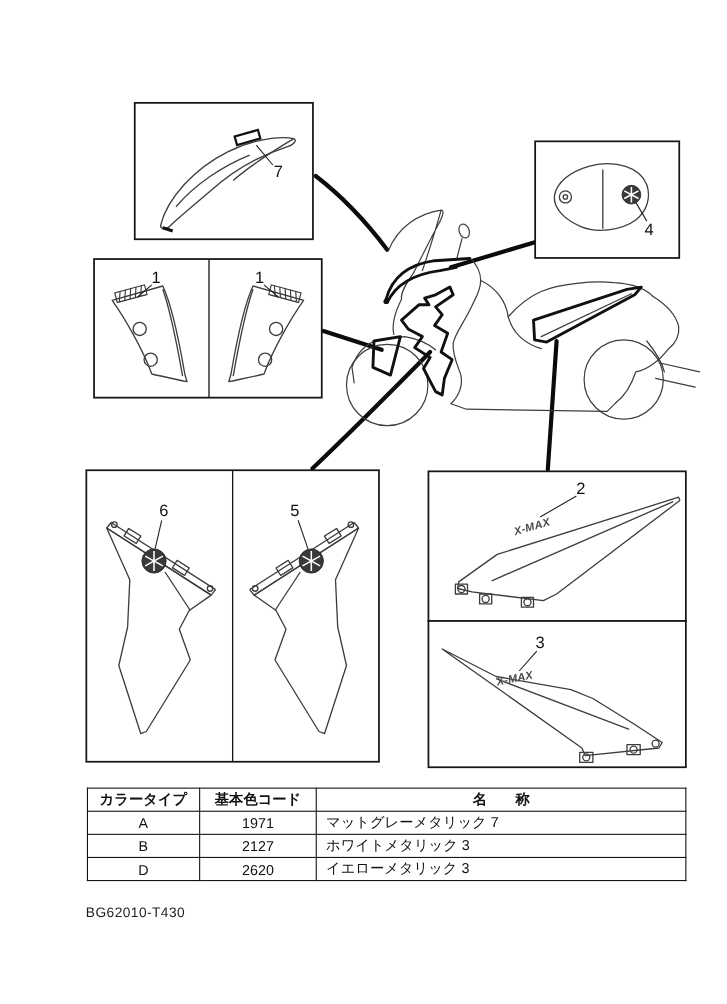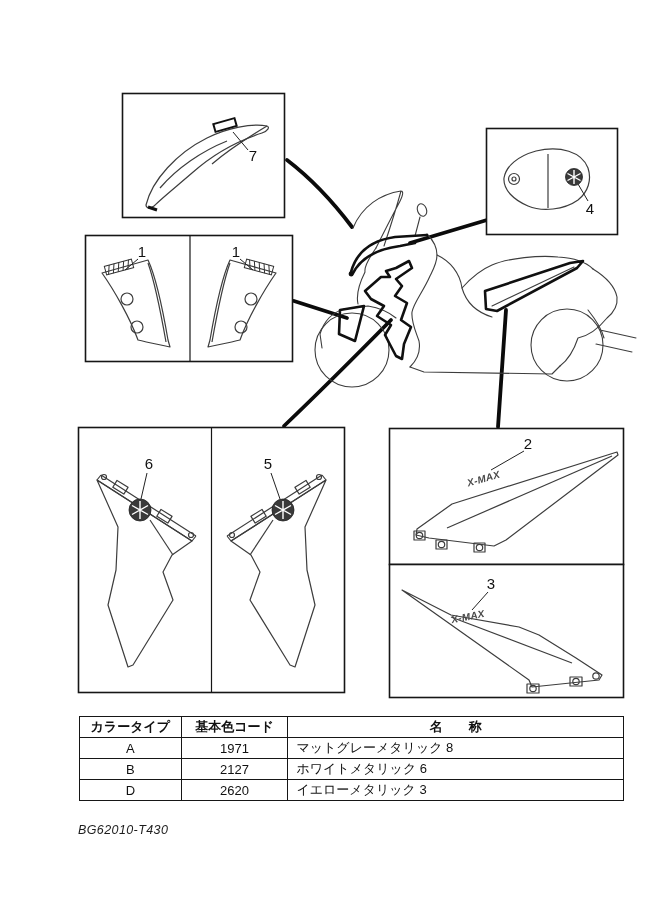--- a/index.html
+++ b/index.html
@@ -32,21 +32,21 @@
     border:1.4px solid #161616; height:20px; padding:0 2px;
     text-align:center; font-weight:normal; overflow:hidden; white-space:nowrap;
   }
   table.colors th { font-weight:bold; }
   table.colors .c1 { width:100px; }
   table.colors .c2 { width:105px; }
   table.colors .c3 { width:330px; }
   table.colors td.name { text-align:left; padding-left:8px; }
   .footer-code {
     position:absolute; left:78px; top:823px;
-    font-size:12.5px; letter-spacing:0.4px; color:#1d1d1d;font-style:italic;
+    font-size:12.5px; letter-spacing:0.4px; color:#1d1d1d;
   }
 </style>
 </head>
 <body>
 
 <div class="page">
 
   <svg class="overlay" viewBox="0 0 661 913">
 
     <g>
@@ -192,26 +192,26 @@
       <tr>
         <th>カラータイプ</th>
         <th>基本色コード</th>
         <th>名　　称</th>
       </tr>
     </thead>
     <tbody>
       <tr>
         <td>A</td>
         <td>1971</td>
-        <td class="name">マットグレーメタリック 8</td>
+        <td class="name">マットグレーメタリック 7</td>
       </tr>
       <tr>
         <td>B</td>
         <td>2127</td>
-        <td class="name">ホワイトメタリック 6</td>
+        <td class="name">ホワイトメタリック 3</td>
       </tr>
       <tr>
         <td>D</td>
         <td>2620</td>
         <td class="name">イエローメタリック 3</td>
       </tr>
     </tbody>
   </table>
 
   <div class="footer-code">BG62010-T430</div>

